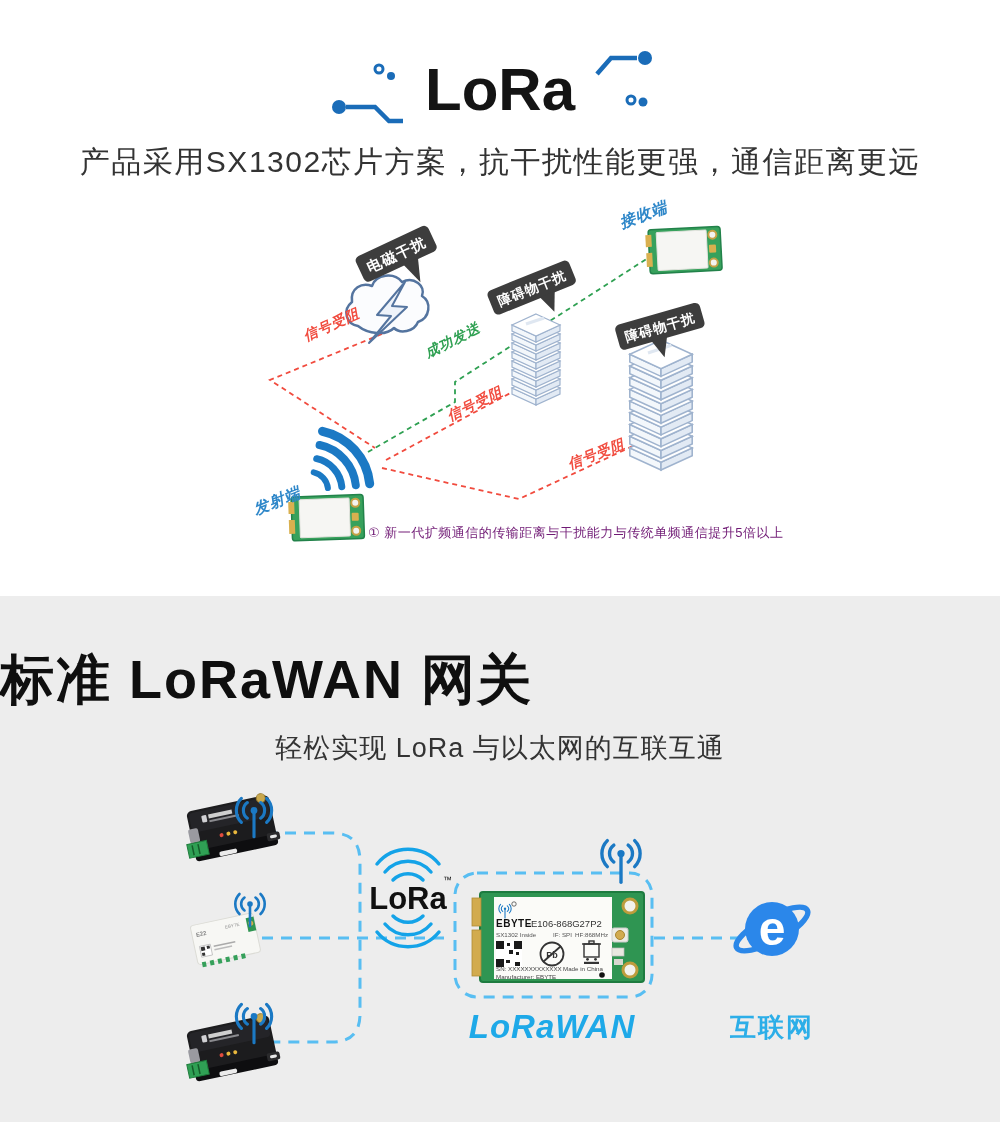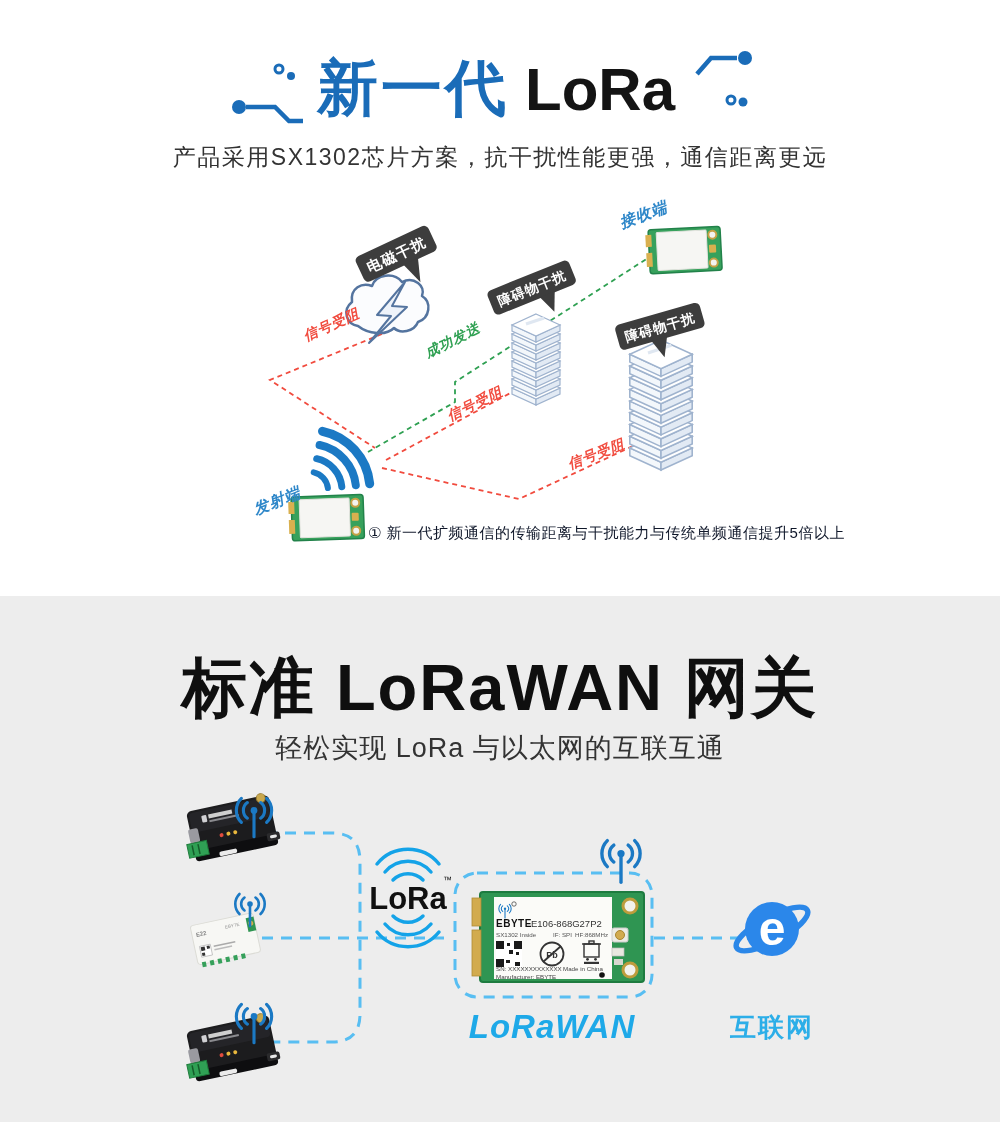--- a/index.html
+++ b/index.html
@@ -4,42 +4,41 @@
 <style>
   html,body{margin:0;padding:0;}
   body{width:1000px;height:1122px;overflow:hidden;background:#fff;
        font-family:"Liberation Sans","DejaVu Sans",sans-serif;}
   .sec1{position:relative;width:1000px;height:596px;background:#ffffff;}
   .titleRow{position:absolute;top:42px;left:0;width:100%;display:flex;align-items:center;justify-content:center;gap:8px;}
   .t-cn{font-size:61px;font-weight:800;color:#1a6cb8;letter-spacing:3px;white-space:nowrap;}
   .t-en{font-size:60px;font-weight:800;color:#141414;margin:0 8px;white-space:nowrap;}
   .deco-l{margin-top:16px;}
   .deco-r{margin-bottom:18px;}
-  .sub1{position:absolute;top:142px;left:0;width:100%;text-align:center;font-size:23px;color:#333;letter-spacing:1.5px;}
-  .note1{position:absolute;left:368px;top:524px;font-size:15px;color:#0f172a;letter-spacing:.5px;white-space:nowrap;}
+  .sub1{position:absolute;top:142px;left:0;width:100%;text-align:center;font-size:30px;color:#333;letter-spacing:1.5px;}
+  .note1{position:absolute;left:368px;top:524px;font-size:13px;color:#701a75;letter-spacing:.5px;white-space:nowrap;}
   svg.d1{position:absolute;left:0;top:190px;}
   .sec2{position:relative;width:1000px;height:526px;background:#ededed;}
-  .title2{position:absolute;top:48px;left:0;width:100%;text-align:center;font-size:65px;font-weight:800;color:#0f0f0f;letter-spacing:2px;}
+  .title2{position:absolute;top:48px;left:0;width:100%;text-align:left;font-size:54px;font-weight:800;color:#0f0f0f;letter-spacing:2px;}
   .sub2{position:absolute;top:134px;left:0;width:100%;text-align:center;font-size:27px;color:#333;letter-spacing:1px;}
   svg.d2{position:absolute;left:0;top:184px;}
   text{user-select:none;}
 </style>
 </head>
 <body>
 
 <div class="sec1">
 
   <div class="titleRow">
     <svg class="deco-l" width="78" height="76">
       <circle cx="48" cy="10" r="4" fill="none" stroke="#1a6cb8" stroke-width="3"></circle>
       <circle cx="60" cy="17" r="4" fill="#1a6cb8"></circle>
       <circle cx="8" cy="48" r="7" fill="#1a6cb8"></circle>
       <path d="M15,48 H44 L58,62 H72" fill="none" stroke="#1a6cb8" stroke-width="4.5"></path>
     </svg>
-    <span class="t-cn">新一代</span>
     <span class="t-en">LoRa</span>
     <svg class="deco-r" width="78" height="76">
       <path d="M6,32 L20,16 H46" fill="none" stroke="#1a6cb8" stroke-width="4.5"></path>
       <circle cx="54" cy="16" r="7" fill="#1a6cb8"></circle>
       <circle cx="40" cy="58" r="4" fill="none" stroke="#1a6cb8" stroke-width="3"></circle>
       <circle cx="52" cy="60" r="4.5" fill="#1a6cb8"></circle>
     </svg>
   </div>
 
   <div class="sub1">产品采用SX1302芯片方案，抗干扰性能更强，通信距离更远</div>

